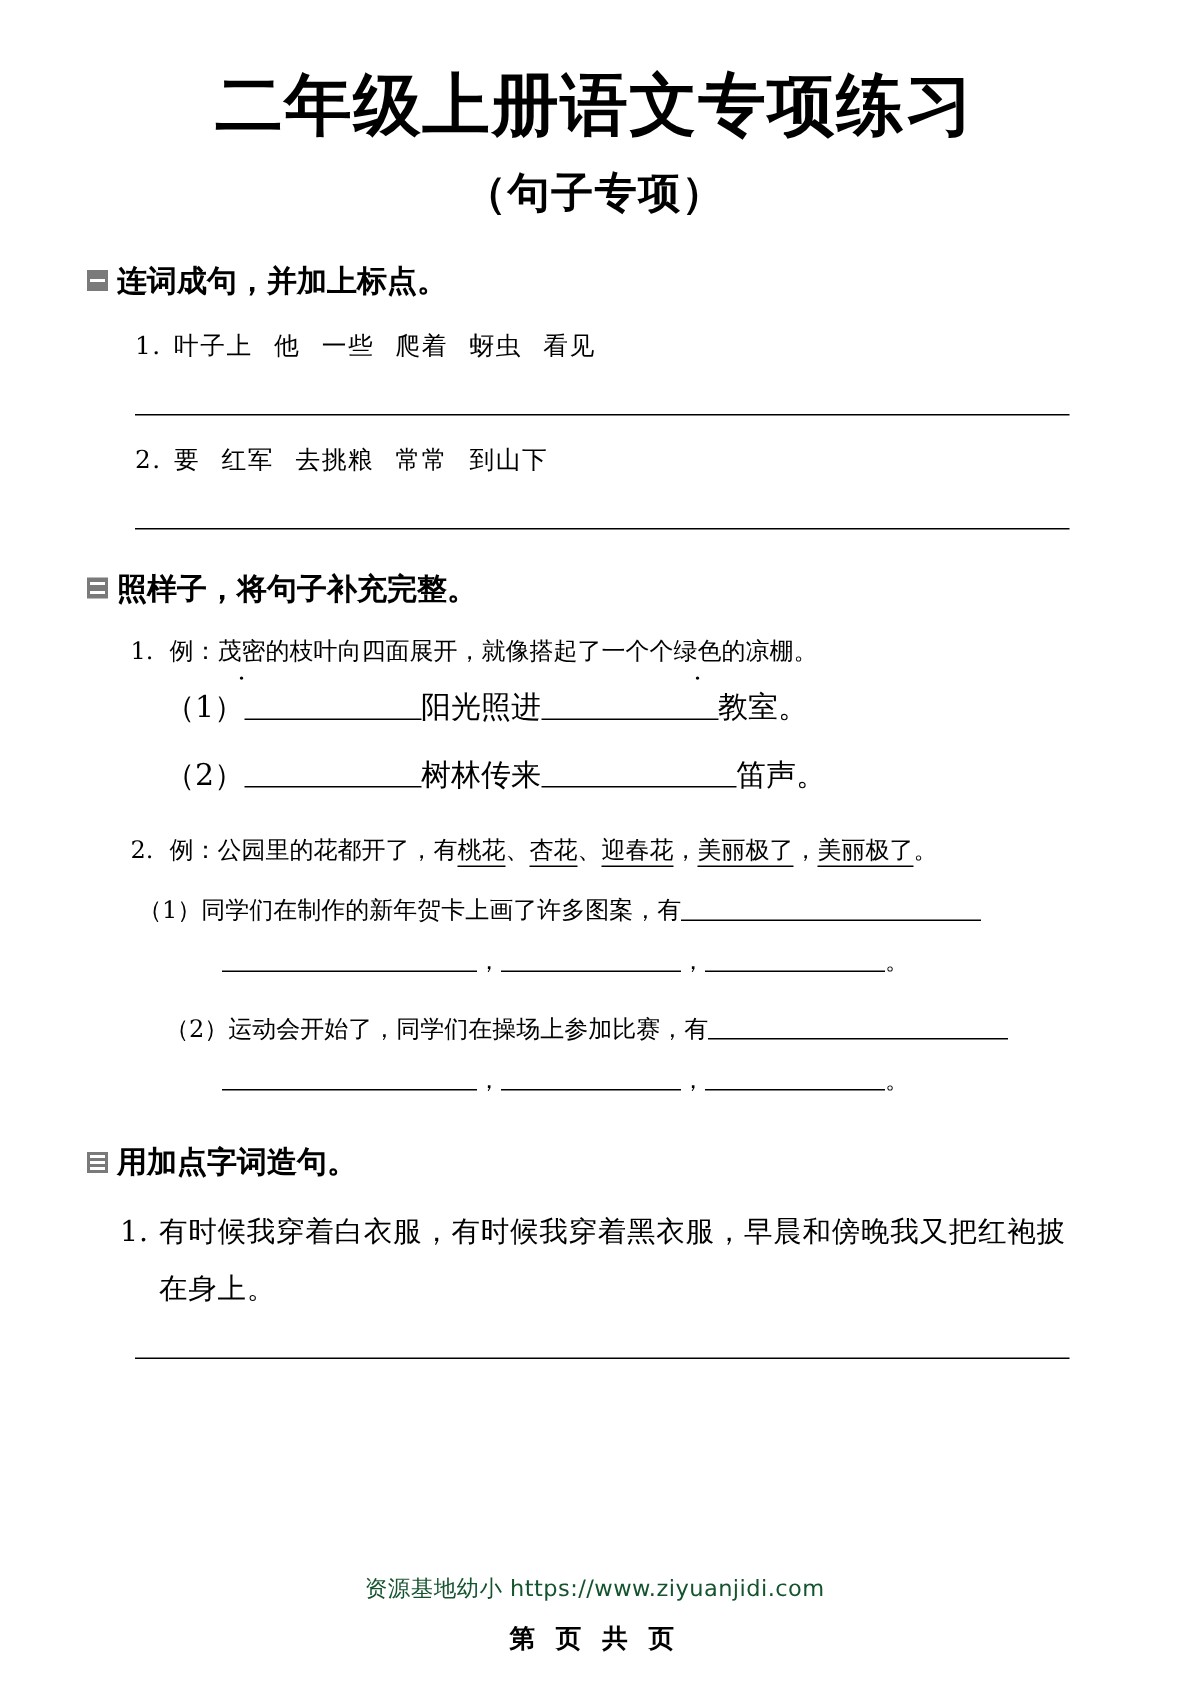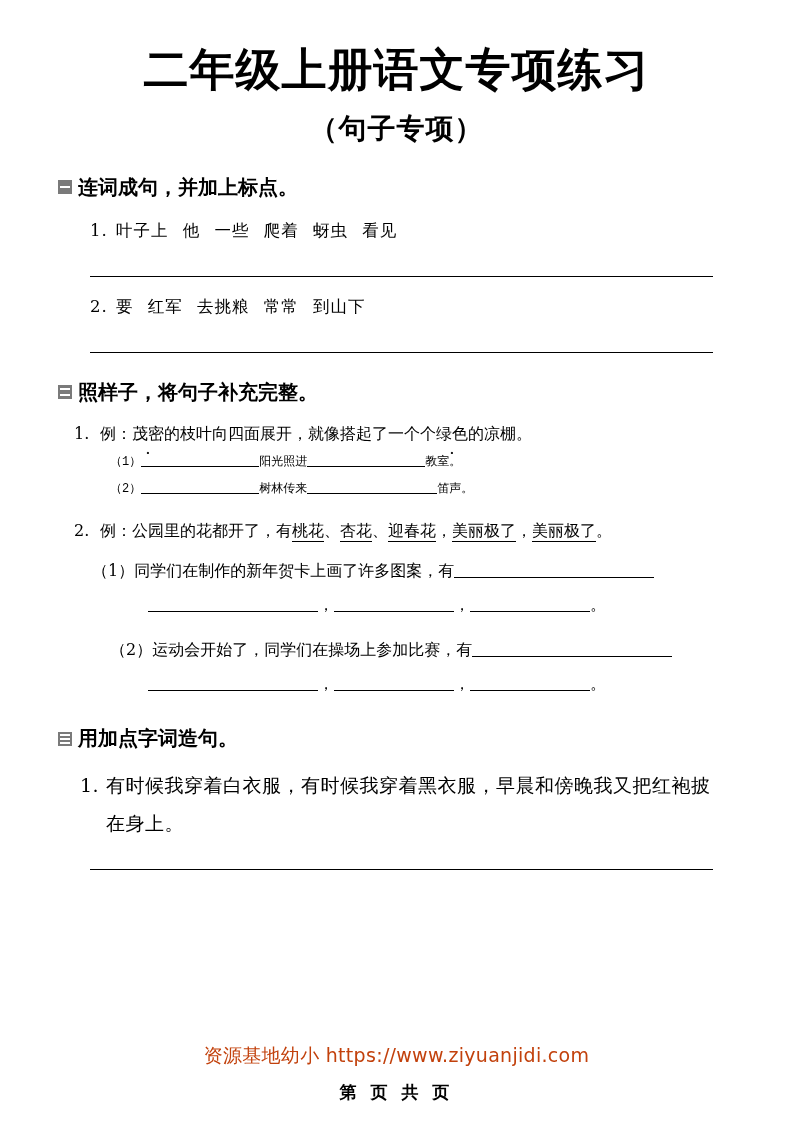--- a/index.html
+++ b/index.html
@@ -89,43 +89,42 @@
     display: inline-block;
     width: 26px;
     font-family: "DejaVu Serif", "Liberation Serif", serif;
   }
   .answer-rule {
     border-bottom: 1px solid #000;
     height: 1px;
     margin: 30px 24px 0 34px;
   }
   .example {
-    margin-left: 18px;
+    margin-left: 31px;
     font-size: 16px;
     position: relative;
     line-height: 1.8;
   }
   .dotted {
     position: relative;
     display: inline-block;
   }
   .dotted::after {
     content: "·";
     position: absolute;
     left: 50%;
     transform: translateX(-50%);
     bottom: -13px;
     font-size: 17px;
     line-height: 1;
   }
   .fill-sub {
     margin-left: 54px;
-    font-size: 12px;
+    font-size: 20px;
     line-height: 2.25;
-    font-family: Liberation Mono, monospace;
   }
   .blank {
     display: inline-block;
     border-bottom: 1px solid #000;
     height: 16px;
     vertical-align: -2px;
   }
   .b110 { width: 110px; }
   .b118 { width: 118px; }
   .b130 { width: 130px; }
@@ -155,22 +154,22 @@
   }
   .footer {
     position: absolute;
     left: 0;
     right: 0;
     bottom: 18px;
     text-align: center;
   }
   .watermark {
     font-family: "DejaVu Sans", "Liberation Sans", sans-serif;
-    font-size: 19px;
-    color: #c2410c;
+    font-size: 15px;
+    color: #14532d;
     letter-spacing: 0.3px;
   }
   .pagenum {
     font-family: "DejaVu Sans", "Liberation Sans", sans-serif;
     font-size: 17px;
     font-weight: bold;
     margin-top: 12px;
     letter-spacing: 4px;
     text-align: center;
   }

